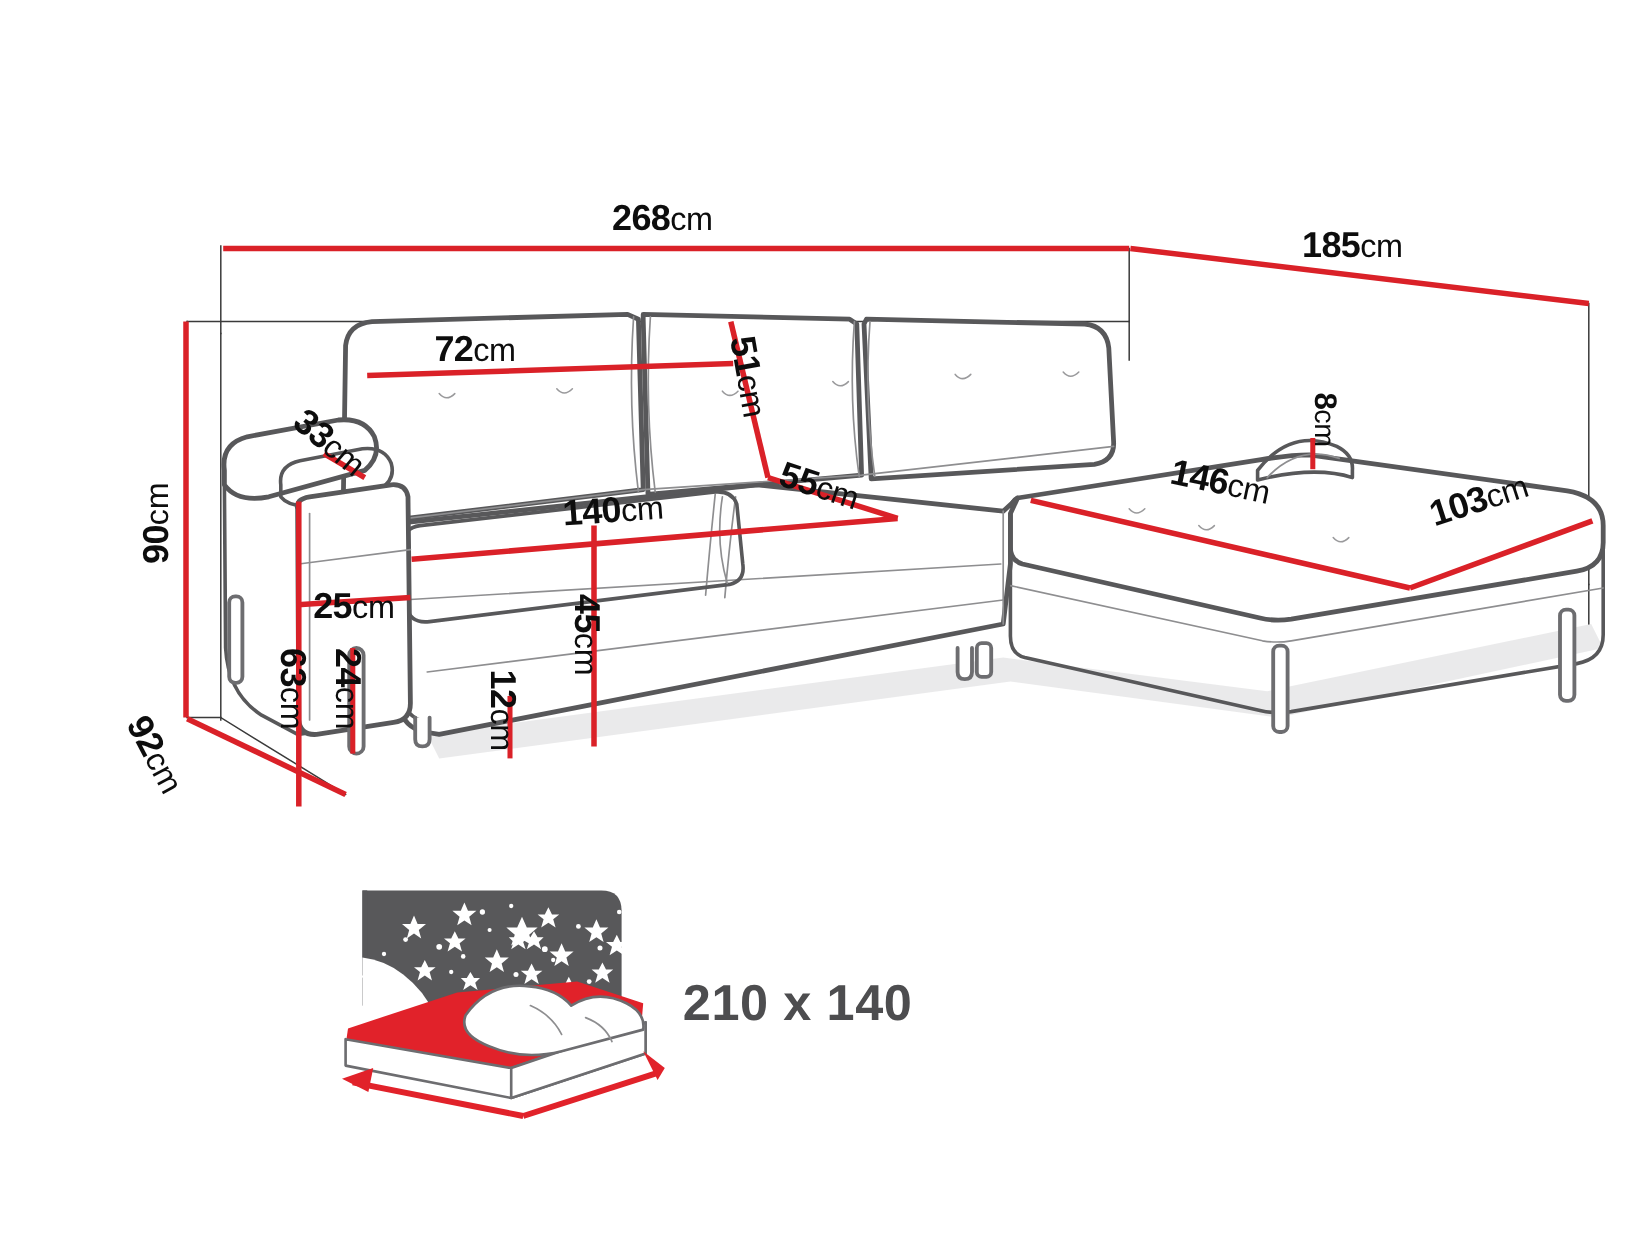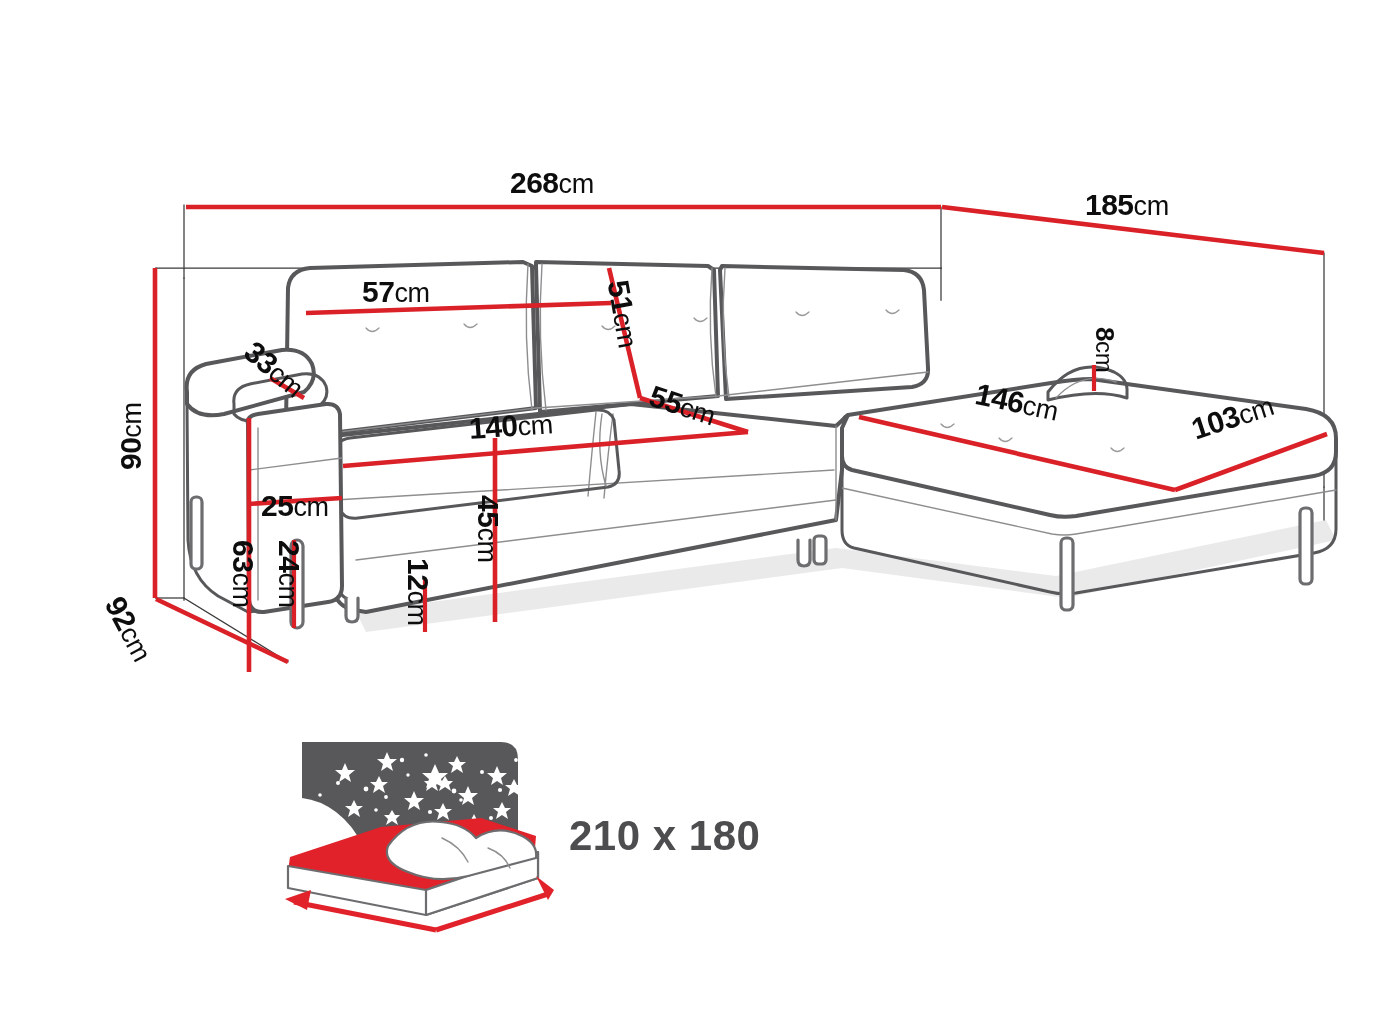--- a/index.html
+++ b/index.html
@@ -454,21 +454,21 @@
 
   <div class="dim-label" style="left:80px; top:470px; transform: rotate(-90deg);">
     <span class="num">90</span><span class="unit">cm</span>
   </div>
 
   <div class="dim-label" style="left:90px; top:592px; transform: rotate(62deg);">
     <span class="num">92</span><span class="unit">cm</span>
   </div>
 
   <div class="dim-label" style="left:326px; top:277px;">
-    <span class="num">57</span><span class="unit">cm</span>
+    <span class="num">72</span><span class="unit">cm</span>
   </div>
 
   <div class="dim-label" style="left:222px; top:336px; transform: rotate(40deg);">
     <span class="num">33</span><span class="unit">cm</span>
   </div>
 
   <div class="dim-label" style="left:596px; top:278px; transform: rotate(80deg);">
     <span class="num">51</span><span class="unit">cm</span>
   </div>
 
@@ -505,15 +505,15 @@
   </div>
 
   <div class="dim-label" style="left:1152px; top:416px; transform: rotate(-18deg);">
     <span class="num">103</span><span class="unit">cm</span>
   </div>
 
   <div class="dim-label" style="left:1082px; top:327px; transform: rotate(90deg); font-size:24px;">
     <span class="num" style="font-size:26px;">8</span><span class="unit" style="font-size:24px;">cm</span>
   </div>
 
-  <div class="bed-size-label">210 x 180</div>
+  <div class="bed-size-label">210 x 140</div>
 
 </div>
 
 </body></html>

